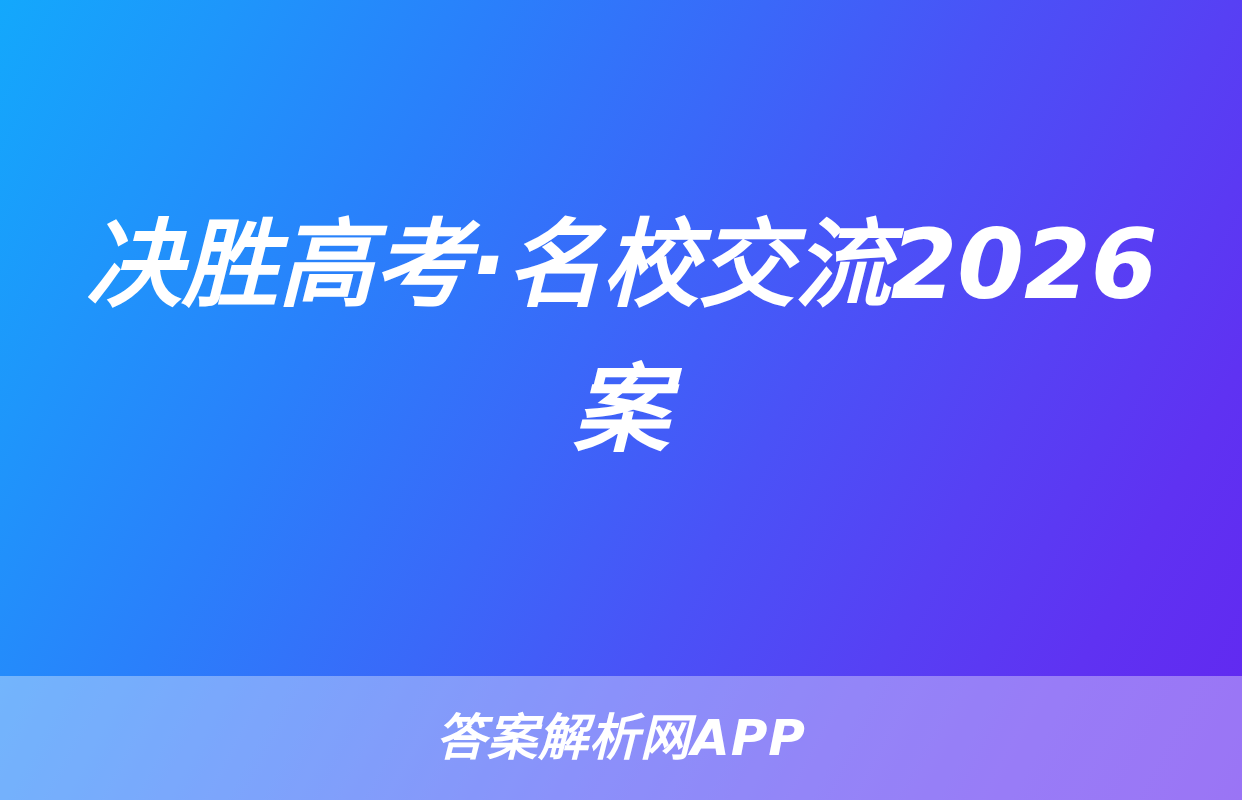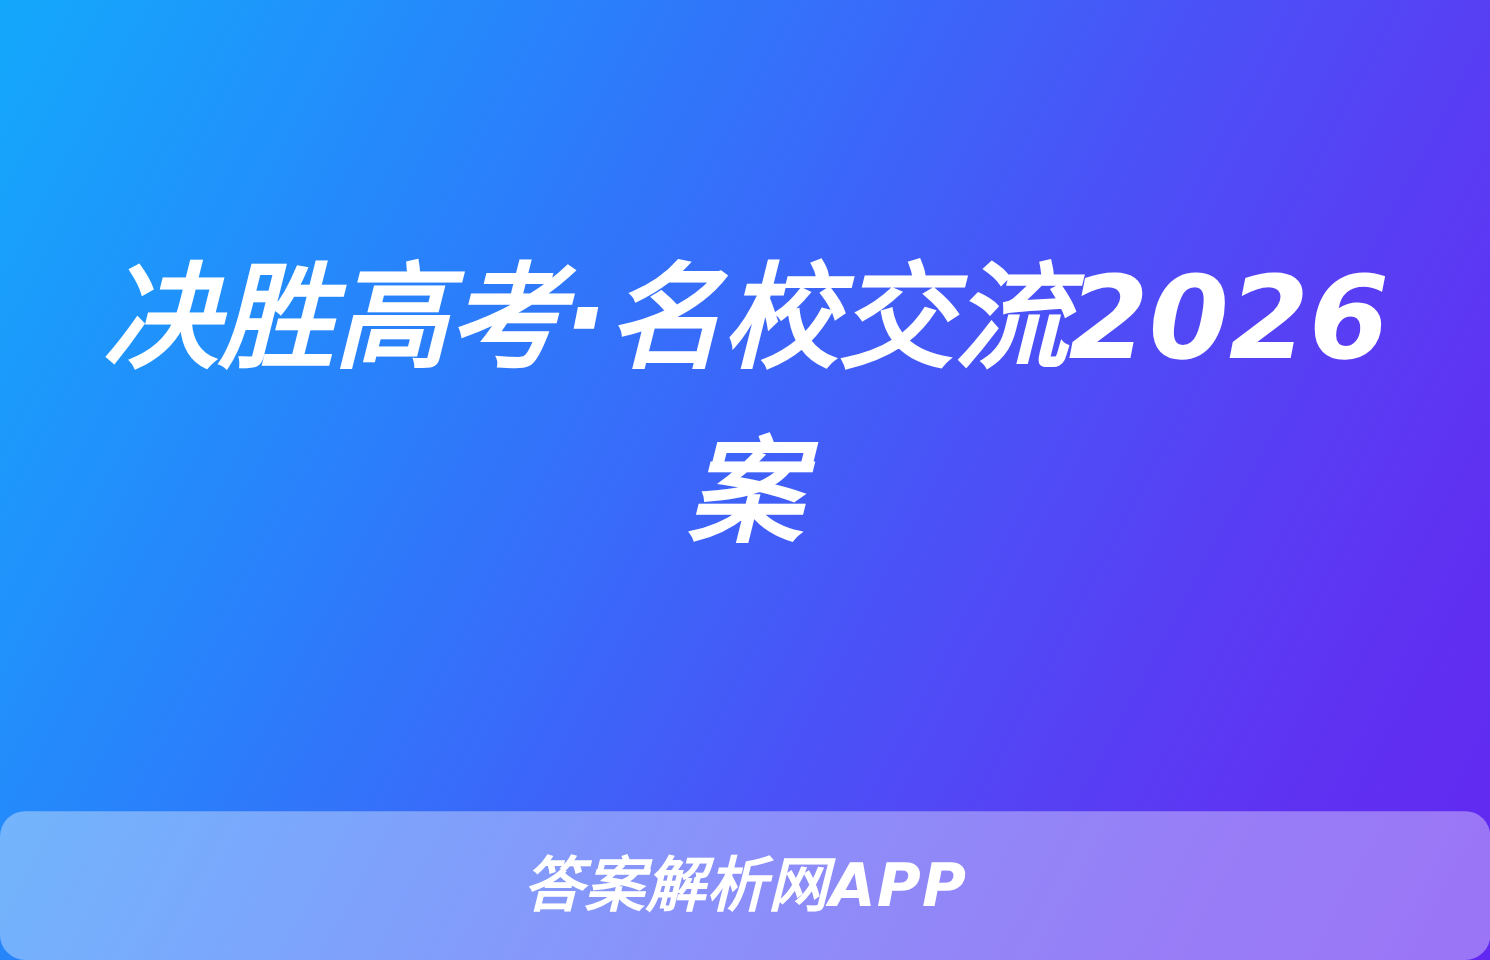--- a/index.html
+++ b/index.html
@@ -60,21 +60,20 @@
   .footer-band {
     position: absolute;
     left: 0;
     right: 0;
     top: 676px;
     height: 124px;
     background: rgba(255, 255, 255, 0.36);
     display: flex;
     align-items: center;
     justify-content: center;
-    border-radius: 21px;
   }
 
   .footer-text {
     color: #ffffff;
     font-size: 50px;
     line-height: 56px;
     font-weight: 700;
     font-style: italic;
     letter-spacing: 1px;
     white-space: nowrap;

